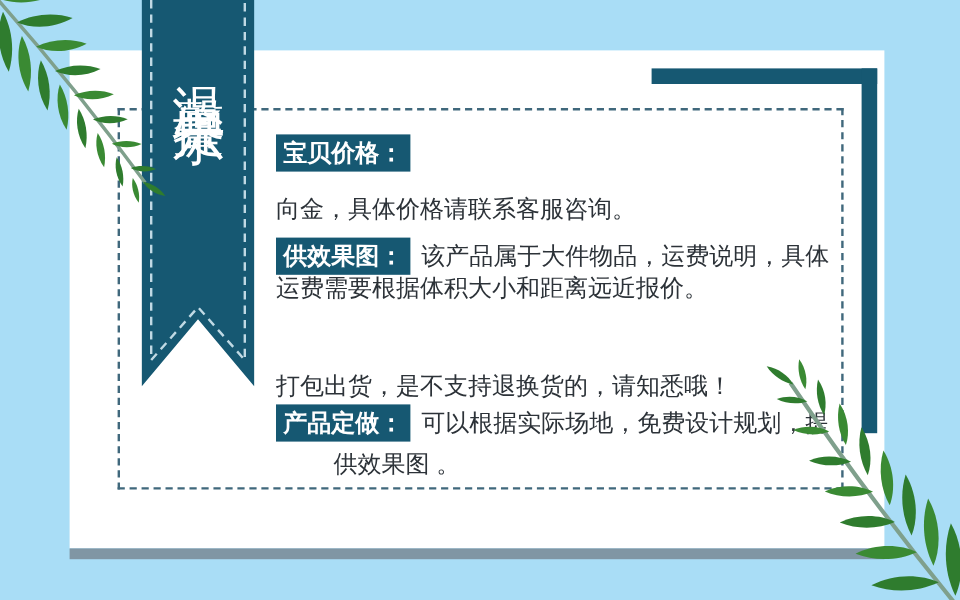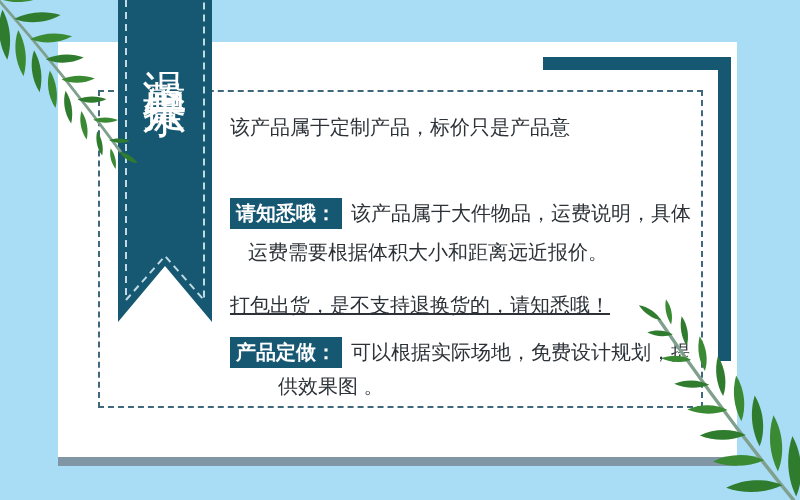--- a/index.html
+++ b/index.html
@@ -29,44 +29,47 @@
   .line{
     position:absolute;left:230px;height:34px;display:flex;align-items:center;
     white-space:nowrap;font-size:20px;color:#2c3238;
   }
   .chip{
     display:inline-flex;align-items:center;height:31px;padding:0 6px;
     background:#165872;color:#ffffff;font-weight:bold;font-size:20px;
     margin-right:9px;flex:0 0 auto;
   }
   .l1{top:110px;} .l2{top:157px;}
-  .l3{top:196px;} .l4{top:235px;margin-left:18px;}
-  .l5{top:256px;} .l6{top:288px;text-decoration:underline;}
+  .l3{top:196px;} .l4{top:223px;}
+  .l5{top:256px;} .l6{top:304px;}
   .l7{top:335px;} .l8{top:369px;margin-left:48px;}
 
   .ferns{position:absolute;left:0;top:0;pointer-events:none;}
 </style>
 </head>
 <body>
 
 <div class="stage">
 
   <div class="card"></div>
   <div class="card-shadow"></div>
   <div class="dashed-frame"></div>
 
   <div class="bar-h"></div>
   <div class="bar-v"></div>
 
   <div class="line l1">
-    <span>该产品属于定制产品，标价只是产品意</span>
+    <span class="chip">宝贝价格：</span>
+  </div>
+  <div class="line l2">
+    <span>向金，具体价格请联系客服咨询。</span>
   </div>
 
   <div class="line l3">
-    <span class="chip">请知悉哦：</span>
+    <span class="chip">供效果图：</span>
     <span>该产品属于大件物品，运费说明，具体</span>
   </div>
   <div class="line l4">
     <span>运费需要根据体积大小和距离远近报价。</span>
   </div>
 
   <div class="line l6">
     <span>打包出货，是不支持退换货的，请知悉哦！</span>
   </div>
 

